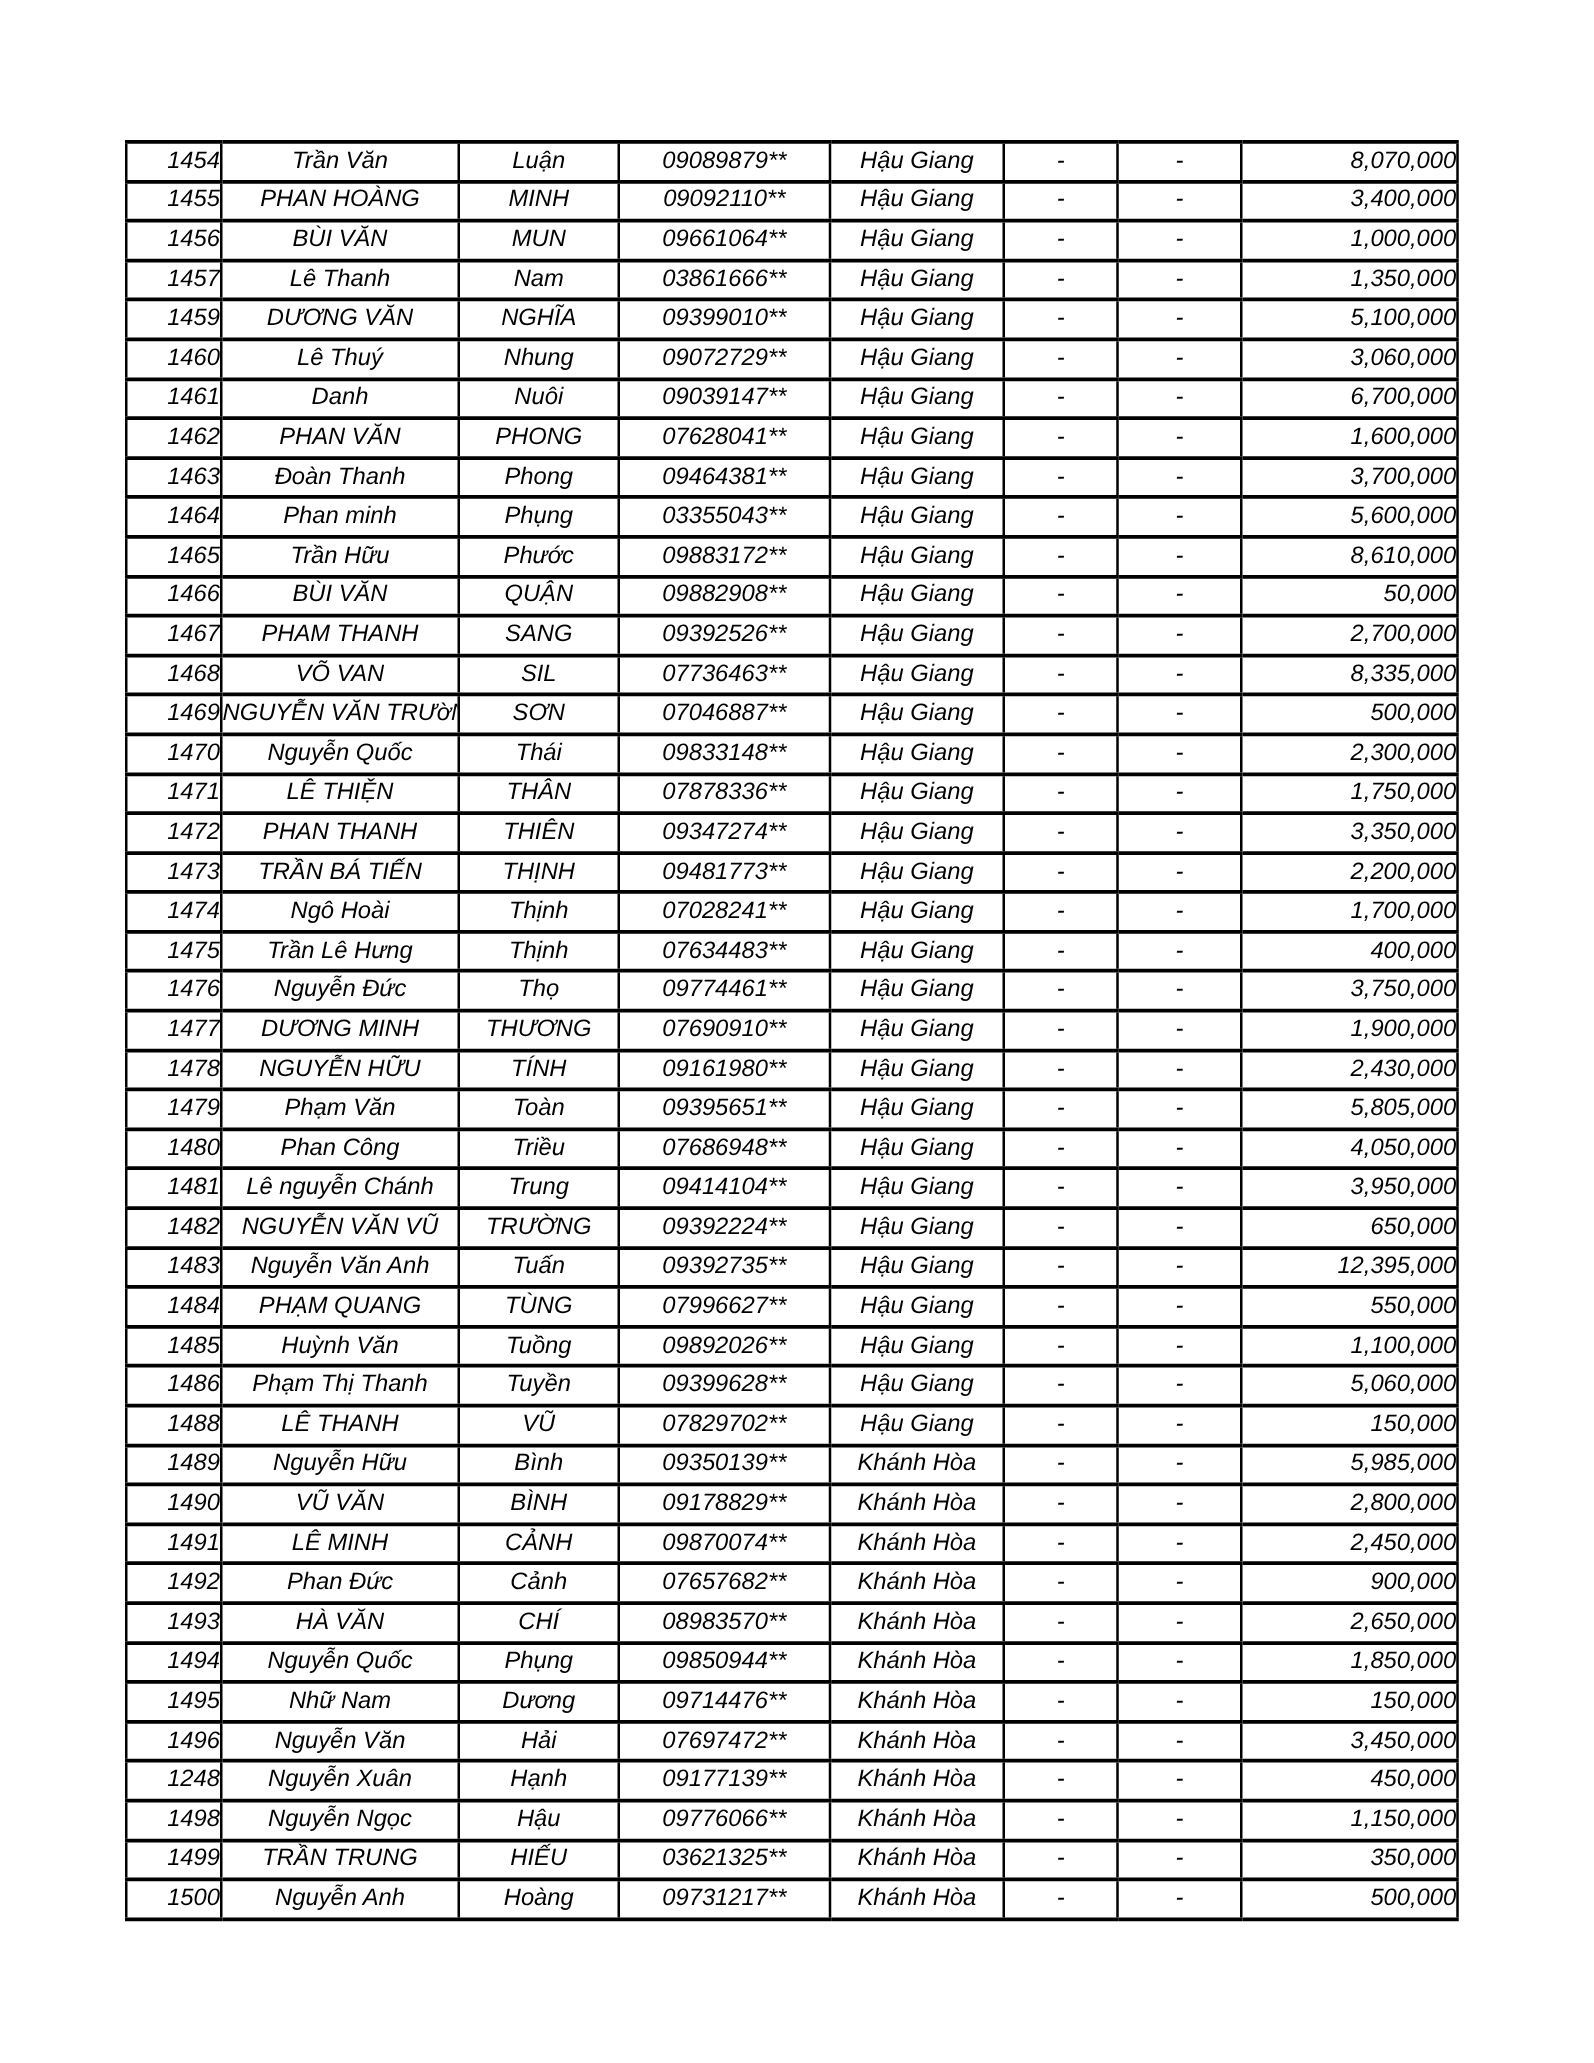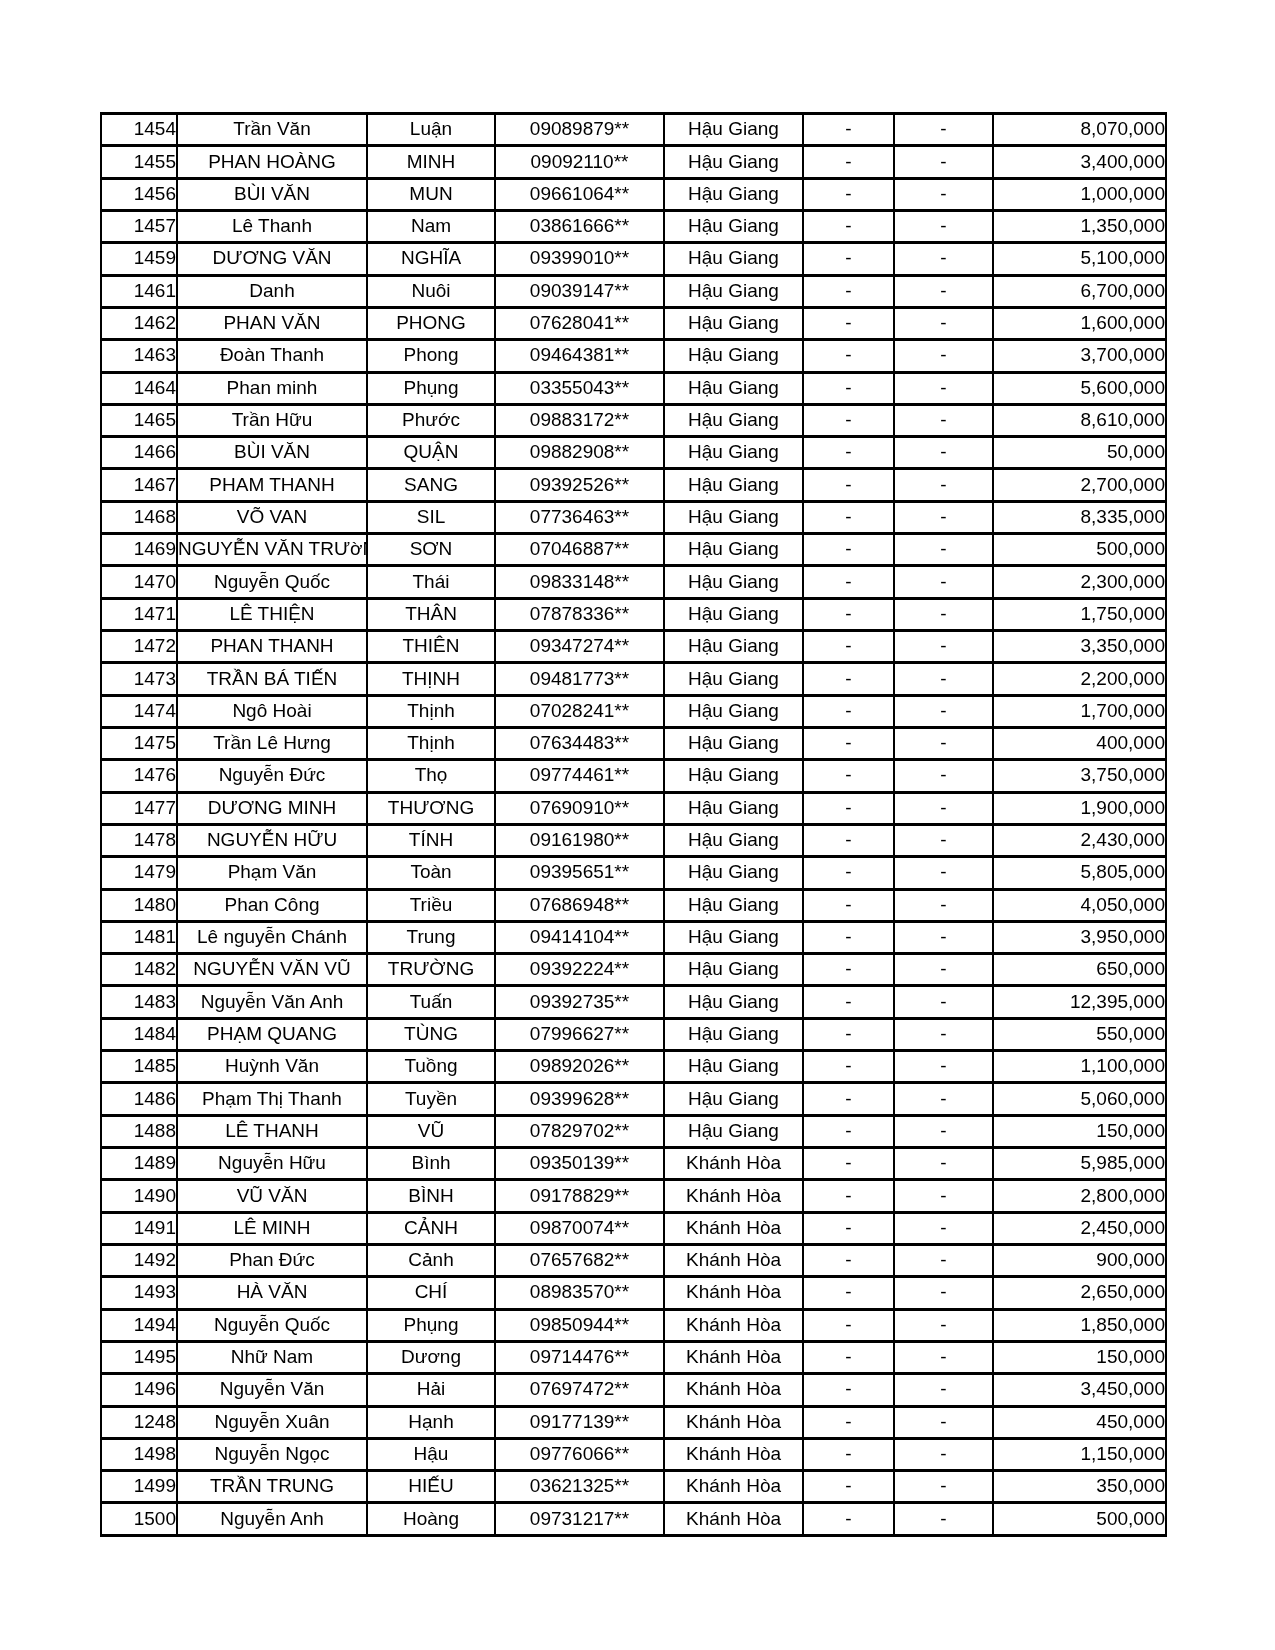--- a/index.html
+++ b/index.html
@@ -18,20 +18,21 @@
   }
   table.data-table {
     position: absolute;
     left: 100px;
     top: 112px;
     width: 1065px;
     height: 1425px;
     border-collapse: collapse;
     table-layout: fixed;
     border: 2px solid #000000;
+    font-style: italic;
   }
   table.data-table td {
     border-left: 2px solid #000000;
     border-right: 2px solid #000000;
     border-top: 3px solid #000000;
     border-bottom: 3px solid #000000;
     font-size: 19px;
     line-height: 1.1;
     padding: 0;
     white-space: nowrap;
@@ -103,20 +104,30 @@
           <td class="align-right col-row-number">1459</td>
           <td class="align-center col-last-middle-name">DƯƠNG VĂN</td>
           <td class="align-center col-first-name">NGHĨA</td>
           <td class="align-center col-phone-masked">09399010**</td>
           <td class="align-center col-province">Hậu Giang</td>
           <td class="align-center col-blank-1">-</td>
           <td class="align-center col-blank-2">-</td>
           <td class="align-right col-amount">5,100,000</td>
         </tr>
         <tr>
+          <td class="align-right col-row-number">1460</td>
+          <td class="align-center col-last-middle-name">Lê Thuý</td>
+          <td class="align-center col-first-name">Nhung</td>
+          <td class="align-center col-phone-masked">09072729**</td>
+          <td class="align-center col-province">Hậu Giang</td>
+          <td class="align-center col-blank-1">-</td>
+          <td class="align-center col-blank-2">-</td>
+          <td class="align-right col-amount">3,060,000</td>
+        </tr>
+        <tr>
           <td class="align-right col-row-number">1461</td>
           <td class="align-center col-last-middle-name">Danh</td>
           <td class="align-center col-first-name">Nuôi</td>
           <td class="align-center col-phone-masked">09039147**</td>
           <td class="align-center col-province">Hậu Giang</td>
           <td class="align-center col-blank-1">-</td>
           <td class="align-center col-blank-2">-</td>
           <td class="align-right col-amount">6,700,000</td>
         </tr>
         <tr>

